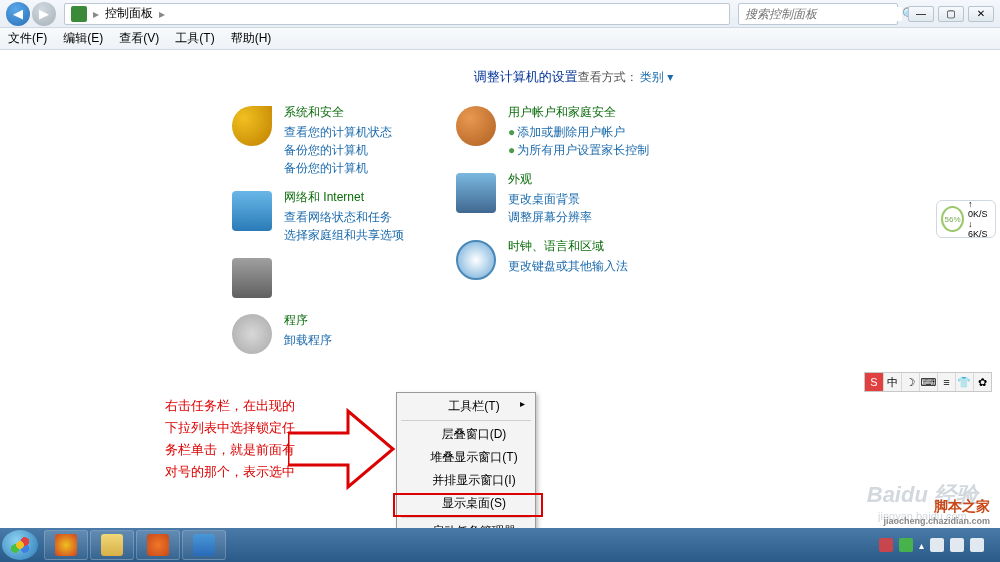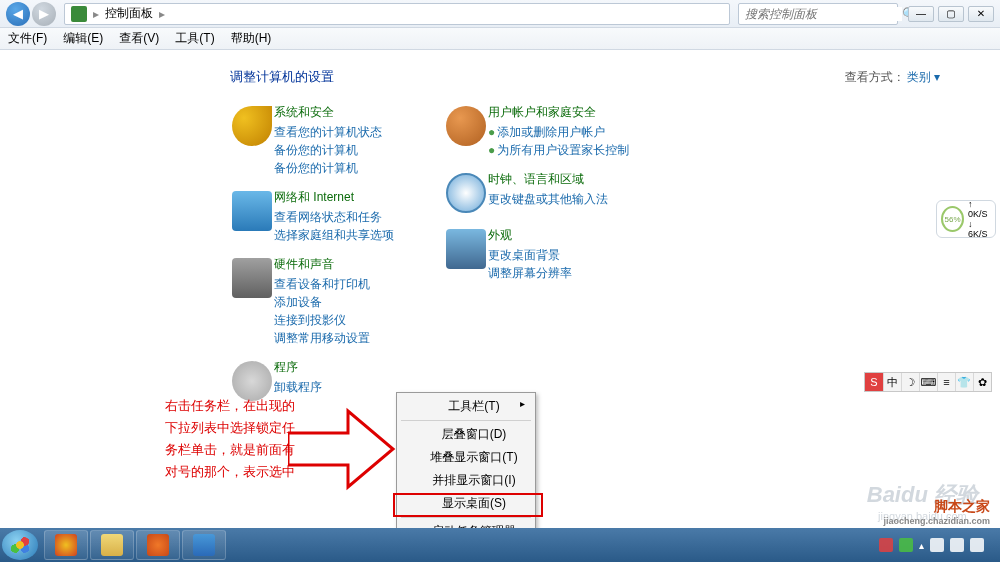--- a/index.html
+++ b/index.html
@@ -18,28 +18,28 @@
 .search-box { width: 160px; height: 22px; background: #fff; border: 1px solid #bcc8d6; border-radius: 2px; margin-left: 8px; display: flex; align-items: center; padding: 0 6px; }
 .search-box input { border: none; outline: none; font-size: 12px; color: #888; flex: 1; font-style: italic; }
 .search-box .search-ic { font-size: 12px; color: #666; }
 
 
 .menubar { height: 22px; background: linear-gradient(#f8fafc, #eef2f6); border-bottom: 1px solid #d0d8e2; display: flex; align-items: center; padding: 0 8px; gap: 16px; font-size: 12px; }
 .menubar span { cursor: pointer; }
 
 
 .content { background: #fff; height: 488px; padding: 18px 0 0 230px; position: relative; }
-.content-header { display: flex; justify-content: space-between; align-items: center; margin-bottom: 18px; padding-right: 60px; }
+.content-header { display: flex; justify-content: center; align-items: center; margin-bottom: 18px; padding-right: 83px; }
 .content-header h1 { font-size: 13px; font-weight: normal; color: #003399; }
 .view-by { font-size: 12px; color: #555; display: flex; align-items: center; gap: 2px; }
 .view-by .dd { color: #1a6aac; cursor: pointer; }
 
 .categories { display: flex; gap: 50px; }
 .col { display: flex; flex-direction: column; gap: 12px; }
-.cat { display: flex; }
+.cat { display: flex; gap: 10px; }
 .cat-icon { width: 44px; height: 44px; flex-shrink: 0; display: flex; align-items: center; justify-content: center; }
 .cat-body { font-size: 12px; }
 .cat-title { color: #0b6b0b; font-size: 12px; margin-bottom: 2px; cursor: pointer; }
 .cat-link { color: #1a6aac; display: block; line-height: 1.5; cursor: pointer; }
 .bullet { color: #4a9c4a; margin-right: 2px; }
 
 
 .ic { width: 40px; height: 40px; border-radius: 4px; display: inline-block; }
 .ic-sec { background: radial-gradient(circle at 30% 30%, #f0c020, #c08000); border-radius: 50% 0 50% 50%; }
 .ic-net { background: linear-gradient(#6ab8e8, #2a7ab8); border-radius: 4px; }
@@ -147,27 +147,20 @@
           <div class="cat-body">
             <div class="cat-title">网络和 Internet</div>
             <span class="cat-link">查看网络状态和任务</span>
             <span class="cat-link">选择家庭组和共享选项</span>
           </div>
         </div>
         <div class="cat">
           <div class="cat-icon">
             <span class="ic ic-hw"></span>
           </div>
-          <div class="cat-body">
-            <div class="cat-title">硬件和声音</div>
-            <span class="cat-link">查看设备和打印机</span>
-            <span class="cat-link">添加设备</span>
-            <span class="cat-link">连接到投影仪</span>
-            <span class="cat-link">调整常用移动设置</span>
-          </div>
         </div>
         <div class="cat">
           <div class="cat-icon">
             <span class="ic ic-prog"></span>
           </div>
           <div class="cat-body">
             <div class="cat-title">程序</div>
             <span class="cat-link">卸载程序</span>
           </div>
         </div>
@@ -178,35 +171,35 @@
             <span class="ic ic-user"></span>
           </div>
           <div class="cat-body">
             <div class="cat-title">用户帐户和家庭安全</div>
             <span class="cat-link"><span class="bullet">●</span>添加或删除用户帐户</span>
             <span class="cat-link"><span class="bullet">●</span>为所有用户设置家长控制</span>
           </div>
         </div>
         <div class="cat">
           <div class="cat-icon">
-            <span class="ic ic-clock"></span>
-          </div>
-          <div class="cat-body">
-            <div class="cat-title">时钟、语言和区域</div>
-            <span class="cat-link">更改键盘或其他输入法</span>
-          </div>
-        </div>
-        <div class="cat">
-          <div class="cat-icon">
             <span class="ic ic-appear"></span>
           </div>
           <div class="cat-body">
             <div class="cat-title">外观</div>
             <span class="cat-link">更改桌面背景</span>
             <span class="cat-link">调整屏幕分辨率</span>
+          </div>
+        </div>
+        <div class="cat">
+          <div class="cat-icon">
+            <span class="ic ic-clock"></span>
+          </div>
+          <div class="cat-body">
+            <div class="cat-title">时钟、语言和区域</div>
+            <span class="cat-link">更改键盘或其他输入法</span>
           </div>
         </div>
       </div>
   </div>
 </div>
 
 <div class="annotation">右击任务栏，在出现的下拉列表中选择锁定任务栏单击，就是前面有对号的那个，表示选中</div>
 
 <div class="arrow-shape">
   <svg width="110" height="90">

